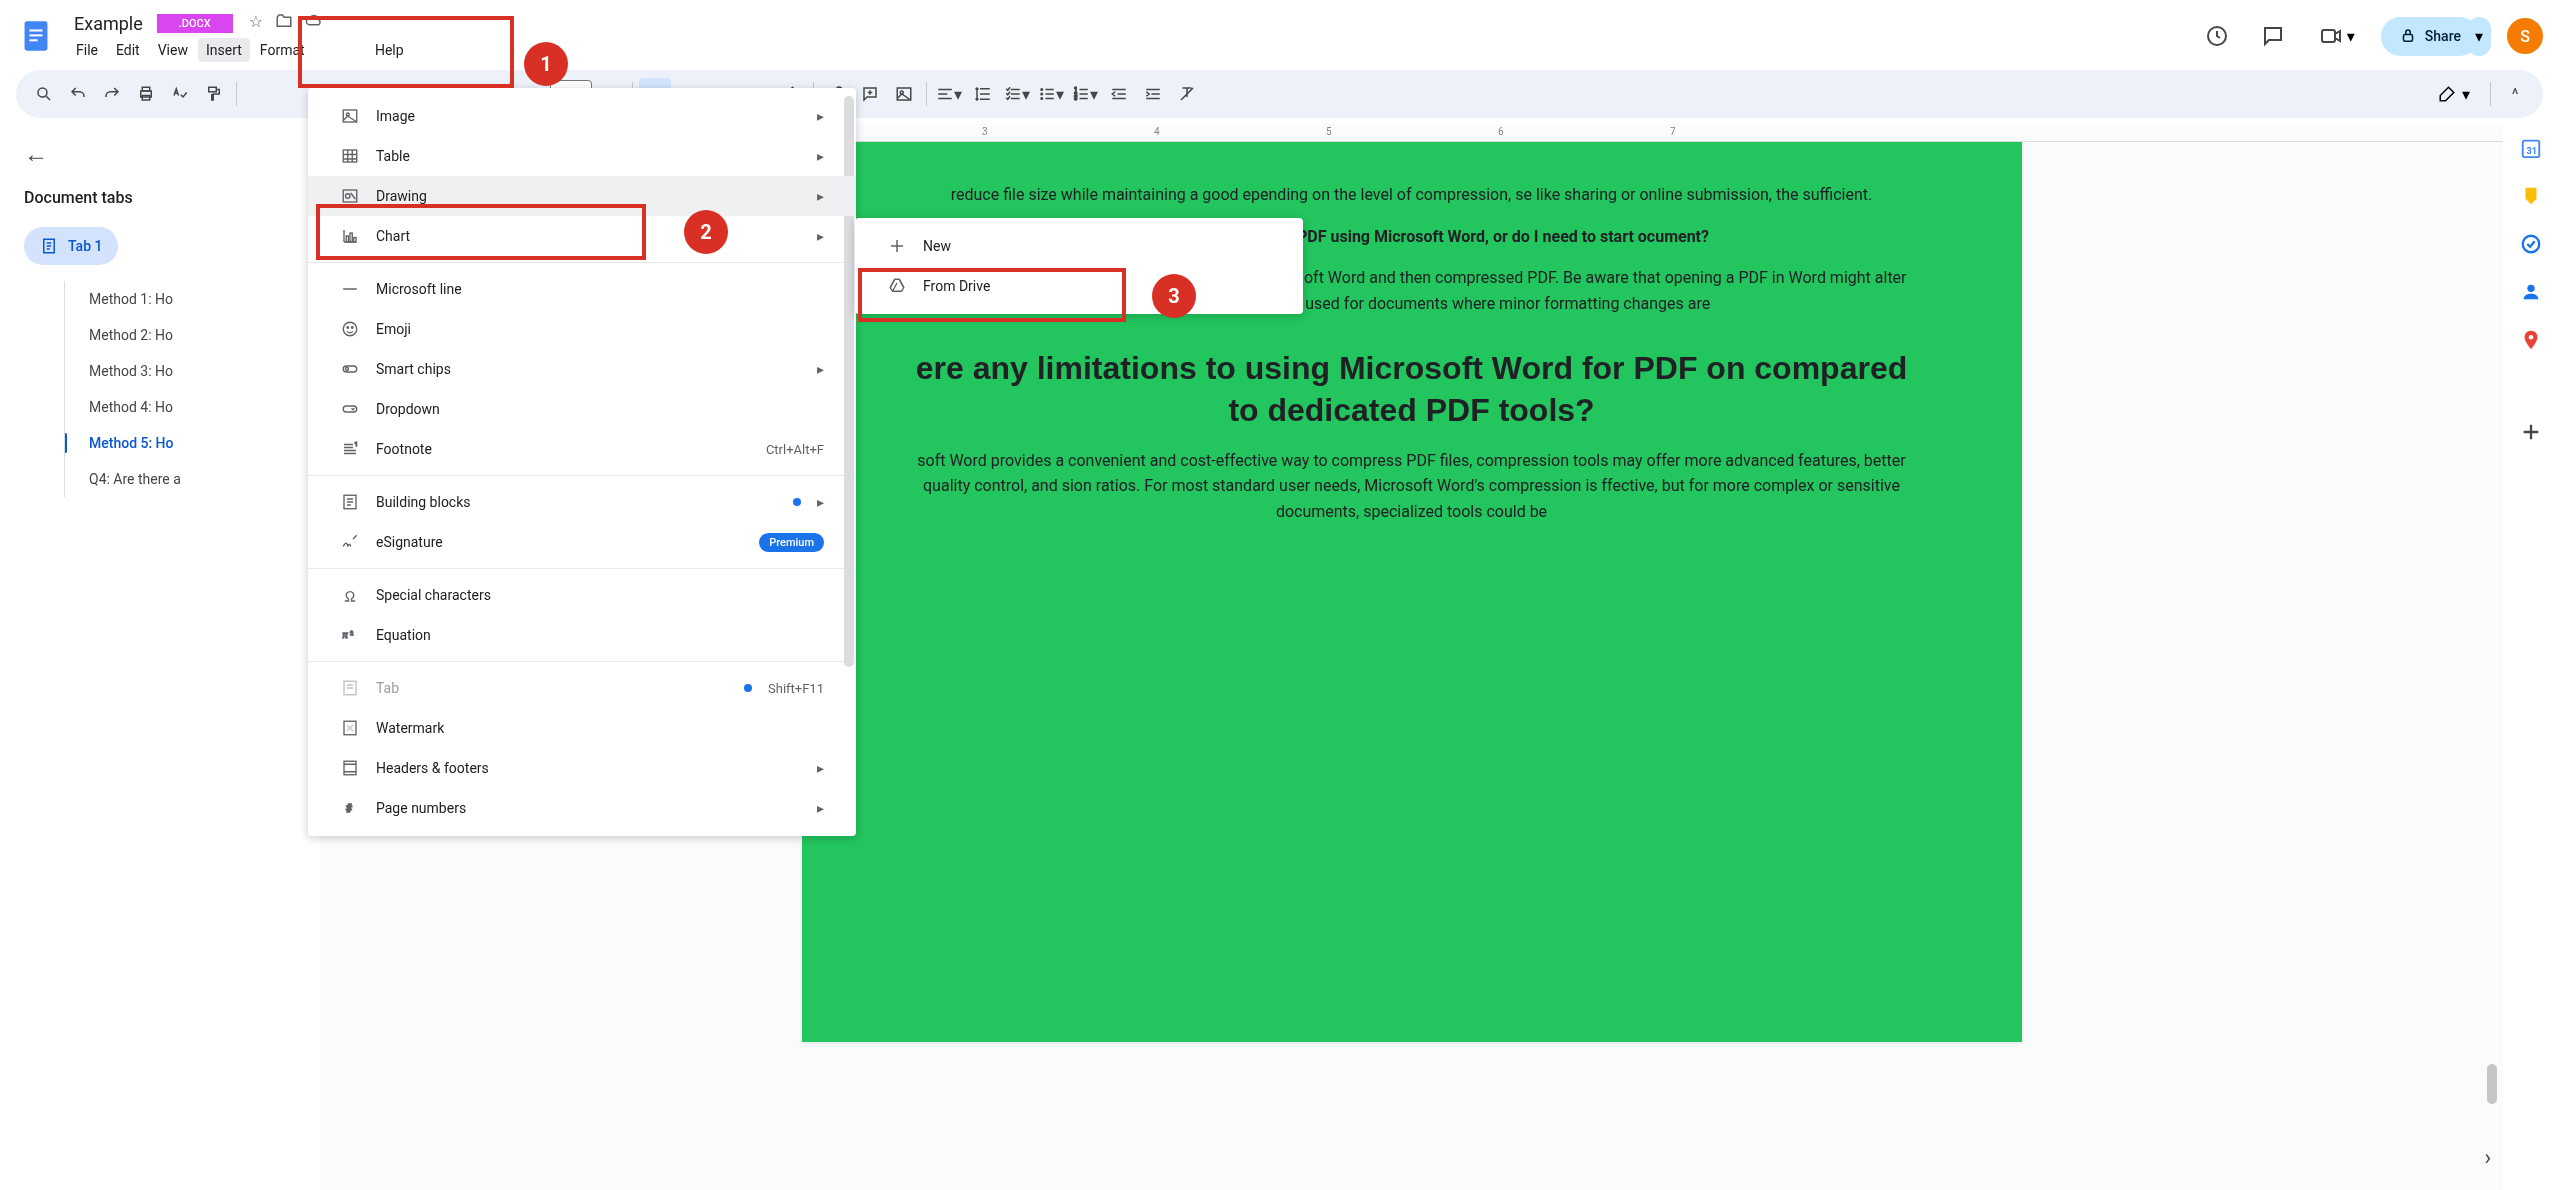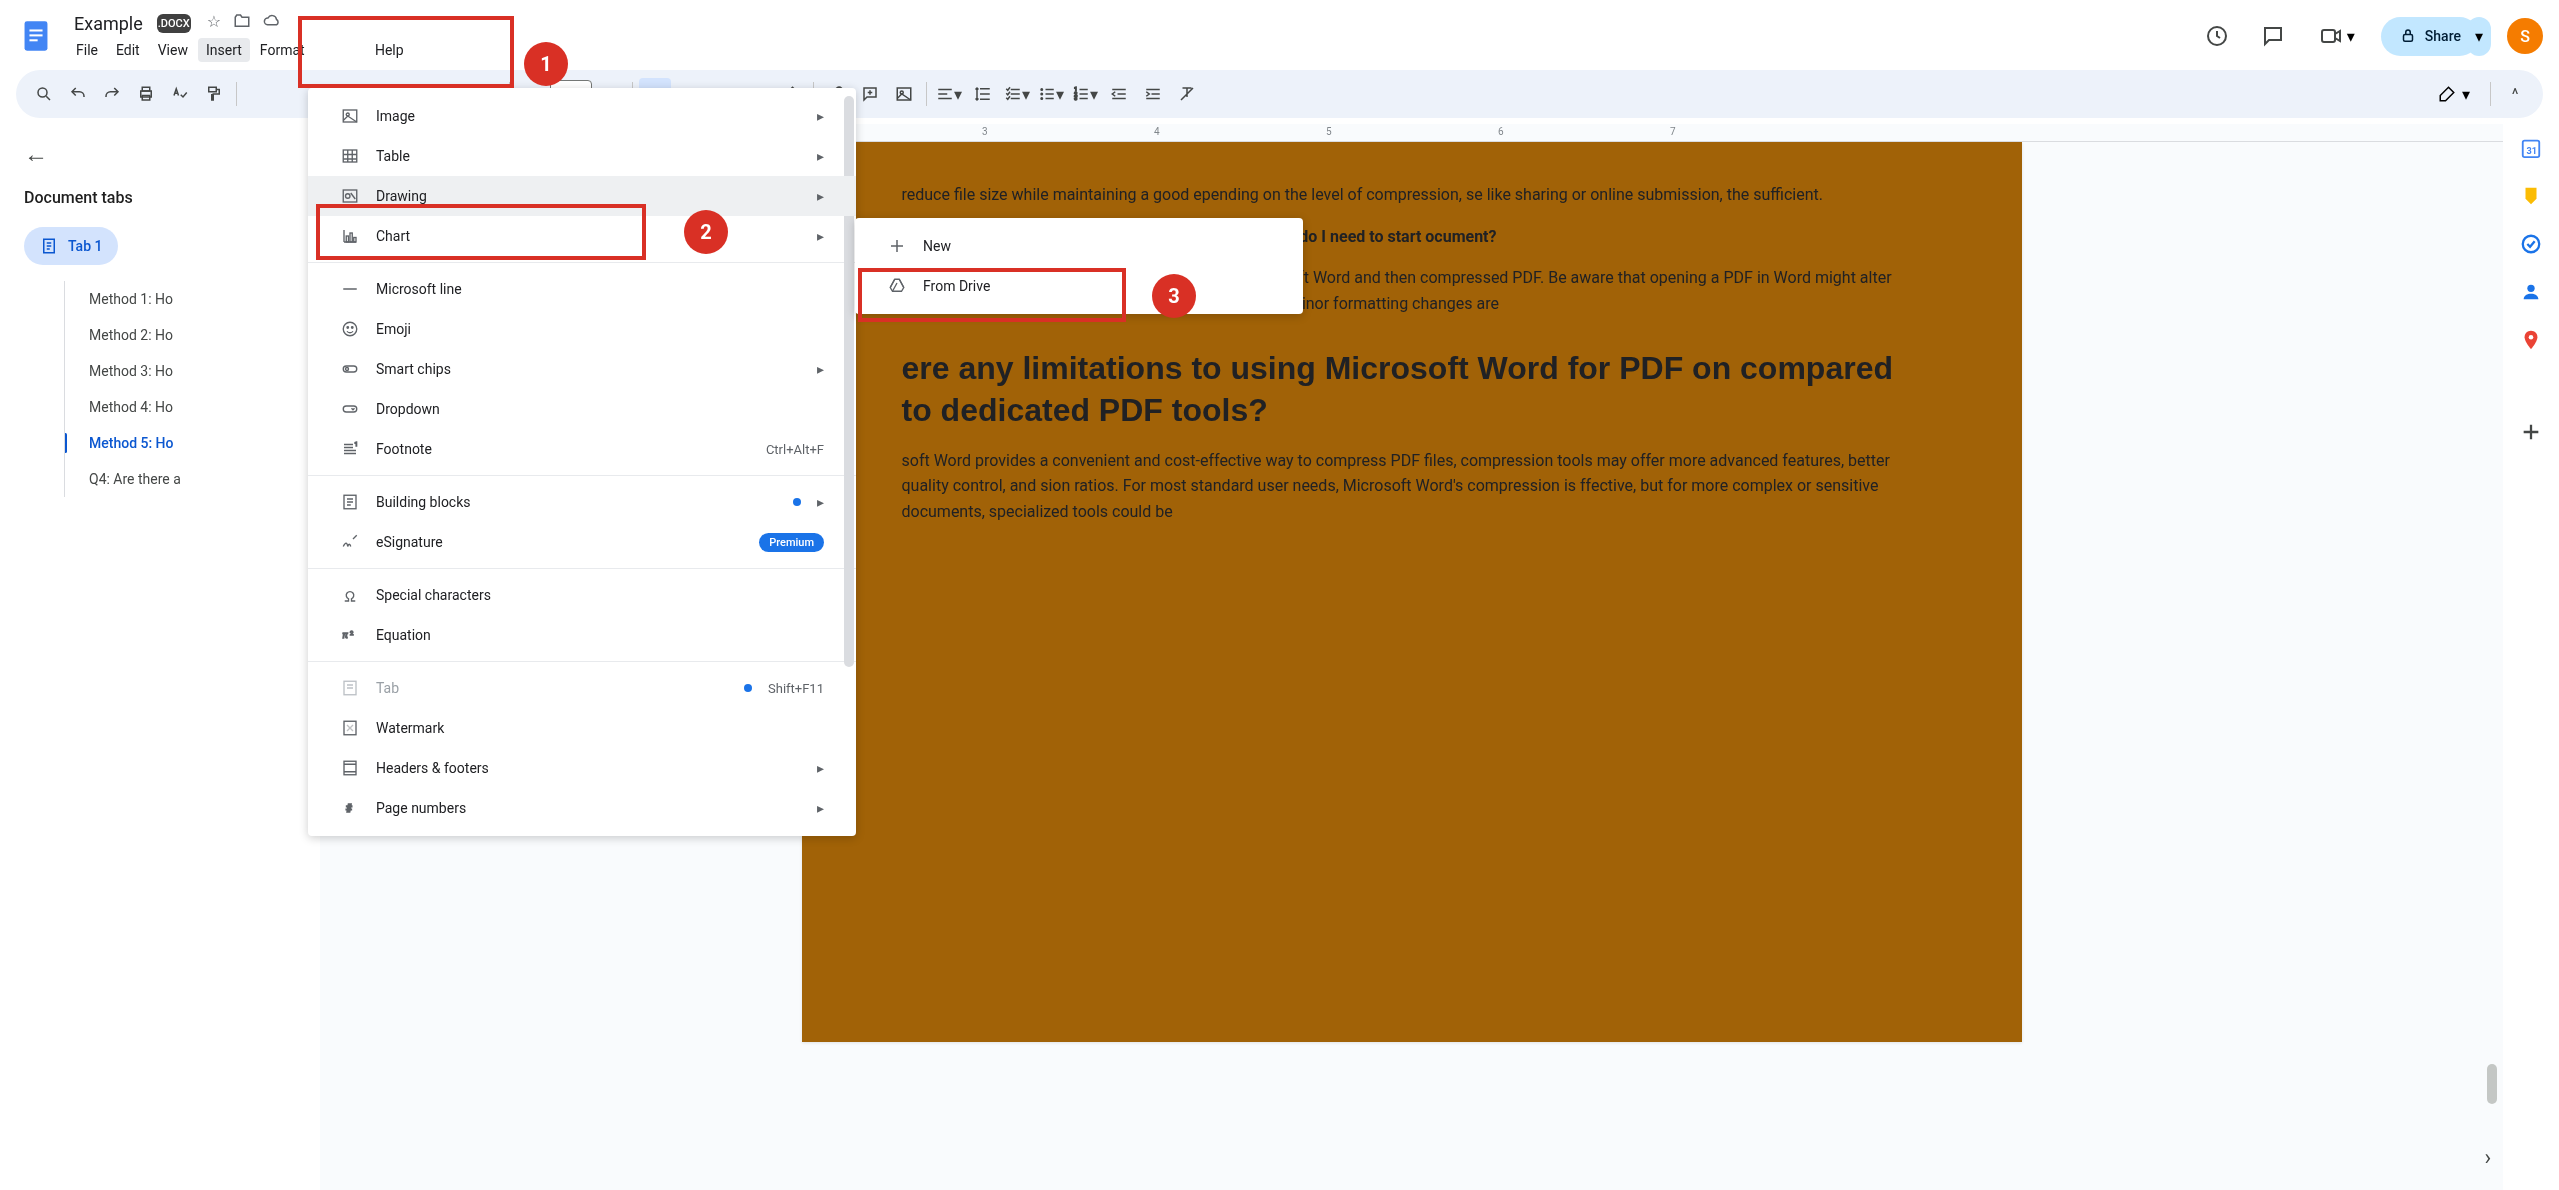--- a/index.html
+++ b/index.html
@@ -5,21 +5,21 @@
 * { margin: 0; padding: 0; box-sizing: border-box; font-family: 'Google Sans', Roboto, Arial, sans-serif; }
 body { background: #fff; overflow: hidden; width: 2559px; height: 1190px; position: relative; }
 
 
 .header { display: flex; align-items: center; padding: 8px 16px 0 16px; height: 64px; }
 .docs-logo { width: 40px; height: 40px; display: flex; align-items: center; justify-content: center; margin-right: 12px; }
 .docs-logo svg { width: 36px; height: 36px; }
 .title-area { display: flex; flex-direction: column; flex: 1; }
 .title-row { display: flex; align-items: center; gap: 8px; }
 .doc-title { font-size: 18px; color: #202124; padding: 2px 6px; }
-.docx-badge { background: #404040; color: #fff; font-size: 11px; font-weight: 500; padding: 3px 1px; border-radius: 6px; }
+.docx-badge { background: #d946ef; color: #fff; font-size: 11px; font-weight: 500; padding: 3px 22px; border-radius: 0; }
 .title-icons { display: flex; gap: 12px; margin-left: 8px; color: #5f6368; }
 .title-icons span { cursor: pointer; }
 .menubar { display: flex; gap: 2px; margin-top: 2px; }
 .menu-item { padding: 4px 8px; font-size: 14px; color: #202124; cursor: pointer; border-radius: 4px; }
 .menu-item.active { background: #e8eaed; }
 .header-right { display: flex; align-items: center; gap: 16px; margin-left: auto; }
 .header-icon { width: 40px; height: 40px; display: flex; align-items: center; justify-content: center; border-radius: 50%; cursor: pointer; color: #444746; }
 .meet-btn { display: flex; align-items: center; gap: 4px; padding: 8px 10px; border-radius: 20px; cursor: pointer; }
 .share-btn { display: flex; align-items: center; gap: 8px; background: #c2e7ff; padding: 10px 18px; border-radius: 40px; cursor: pointer; font-size: 14px; font-weight: 500; color: #001d35; }
 .share-dropdown { background: #c2e7ff; padding: 10px 8px; border-radius: 40px; margin-left: -12px; cursor: pointer; }
@@ -44,21 +44,21 @@
 .tabs-title { font-size: 16px; font-weight: 500; color: #1f1f1f; margin-bottom: 20px; }
 .tab-pill { display: inline-flex; align-items: center; gap: 10px; background: #d3e3fd; padding: 10px 16px; border-radius: 20px; font-size: 14px; font-weight: 500; color: #0b57d0; cursor: pointer; margin-bottom: 16px; }
 .outline-list { margin-left: 40px; border-left: 1px solid #dadce0; }
 .outline-item { padding: 10px 0 10px 24px; font-size: 14px; color: #444746; cursor: pointer; white-space: nowrap; overflow: hidden; text-overflow: ellipsis; position: relative; }
 .outline-item.active { color: #0b57d0; font-weight: 500; }
 .outline-item.active::before { content: ''; position: absolute; left: -1px; top: 8px; bottom: 8px; width: 3px; background: #0b57d0; border-radius: 2px; }
 
 .doc-area { flex: 1; background: #f9fbfd; position: relative; overflow: hidden; }
 .ruler { height: 18px; background: #f9fbfd; border-bottom: 1px solid #dadce0; position: relative; font-size: 10px; color: #80868b; }
 .ruler-mark { position: absolute; top: 2px; }
-.page { background: #a16207; width: 1220px; margin: 0 auto; padding: 40px 100px; min-height: 900px; box-shadow: 0 1px 3px rgba(0,0,0,0.1); font-family: Georgia, serif; font-size: 16px; line-height: 1.6; color: #202124; }
+.page { background: #22c55e; width: 1220px; margin: 0 auto; padding: 40px 100px; min-height: 900px; box-shadow: 0 1px 3px rgba(0,0,0,0.1); font-family: Georgia, serif; font-size: 16px; line-height: 1.6; color: #202124; text-align: center; }
 .page p { margin-bottom: 16px; }
 .page .heading { font-family: Arial, sans-serif; font-size: 32px; font-weight: 700; margin: 32px 0 16px; line-height: 1.3; }
 
 .right-rail { width: 56px; display: flex; flex-direction: column; align-items: center; gap: 24px; padding-top: 12px; }
 .rail-icon { width: 24px; height: 24px; cursor: pointer; display: flex; align-items: center; justify-content: center; }
 
 
 .insert-menu { position: absolute; left: 308px; top: 88px; width: 548px; background: #fff; border-radius: 4px; box-shadow: 0 2px 10px rgba(0,0,0,0.2); z-index: 100; padding: 8px 0; max-height: 1020px; }
 .menu-scrollbar { position: absolute; right: 2px; top: 8px; bottom: 8px; width: 10px; }
 .menu-scrollbar-thumb { position: absolute; top: 0; width: 100%; height: 78%; background: #dadce0; border-radius: 5px; }

